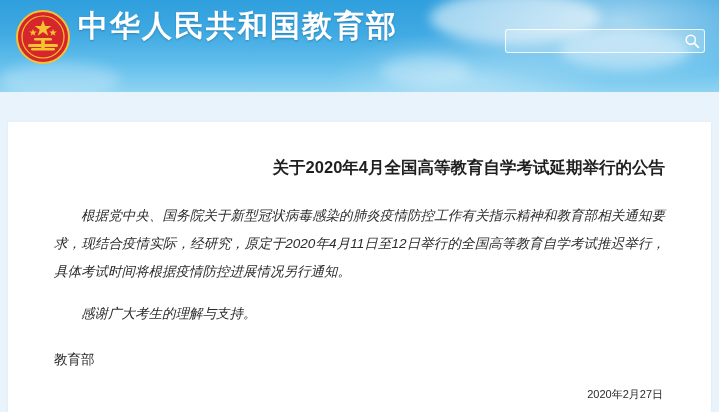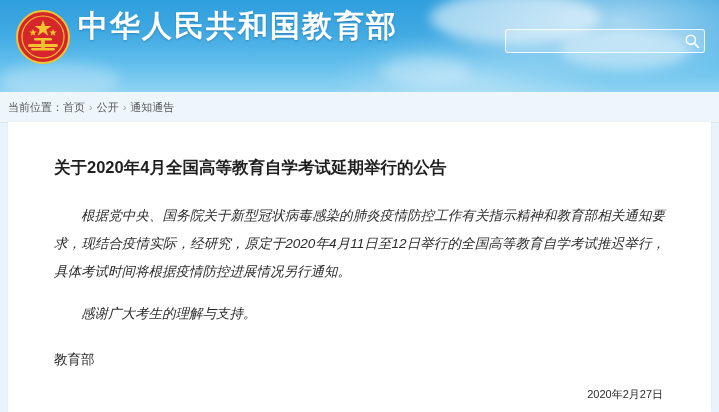--- a/index.html
+++ b/index.html
@@ -142,21 +142,21 @@
     left: 8px;
     top: 122px;
     width: 703px;
     height: 290px;
     background: #ffffff;
     box-sizing: border-box;
     padding: 26px 46px 0 46px;
     box-shadow: 0 0 2px rgba(0,0,0,0.06);
   }
   .doc-title {
-    text-align: left;
+    text-align: right;
     font-family: "Liberation Sans", sans-serif;
     font-size: 16.5px;
     font-weight: bold;
     color: #1f1f1f;
     line-height: 26px;
     margin-top: 6px;
     margin-bottom: 22px;
   }
   .doc-p {
     font-size: 13.5px;
@@ -220,25 +220,20 @@
         <span>
           <svg width="16" height="16" viewBox="0 0 16 16">
             <circle cx="6.8" cy="6.8" r="4.6" fill="none" stroke="#ffffff" stroke-width="1.6"></circle>
             <line x1="10.2" y1="10.2" x2="14.4" y2="14.4" stroke="#ffffff" stroke-width="1.8" stroke-linecap="round"></line>
           </svg>
         </span>
       </button>
     </div>
   </div>
 
-  <div class="crumb-bar">
-    <div class="crumb">
-      <span>当前位置：</span><a href="#">首页</a><span class="sep">›</span><a href="#">公开</a><span class="sep">›</span><a href="#">通知通告</a>
-    </div>
-  </div>
 
   <div class="content">
     <div class="doc-title">关于2020年4月全国高等教育自学考试延期举行的公告</div>
     <p class="doc-p">根据党中央、国务院关于新型冠状病毒感染的肺炎疫情防控工作有关指示精神和教育部相关通知要求，现结合疫情实际，经研究，原定于2020年4月11日至12日举行的全国高等教育自学考试推迟举行，具体考试时间将根据疫情防控进展情况另行通知。</p>
     <p class="doc-p">感谢广大考生的理解与支持。</p>
     <div class="sign">教育部</div>
     <div class="sign-date">2020年2月27日</div>
   </div>
 
 </div>

